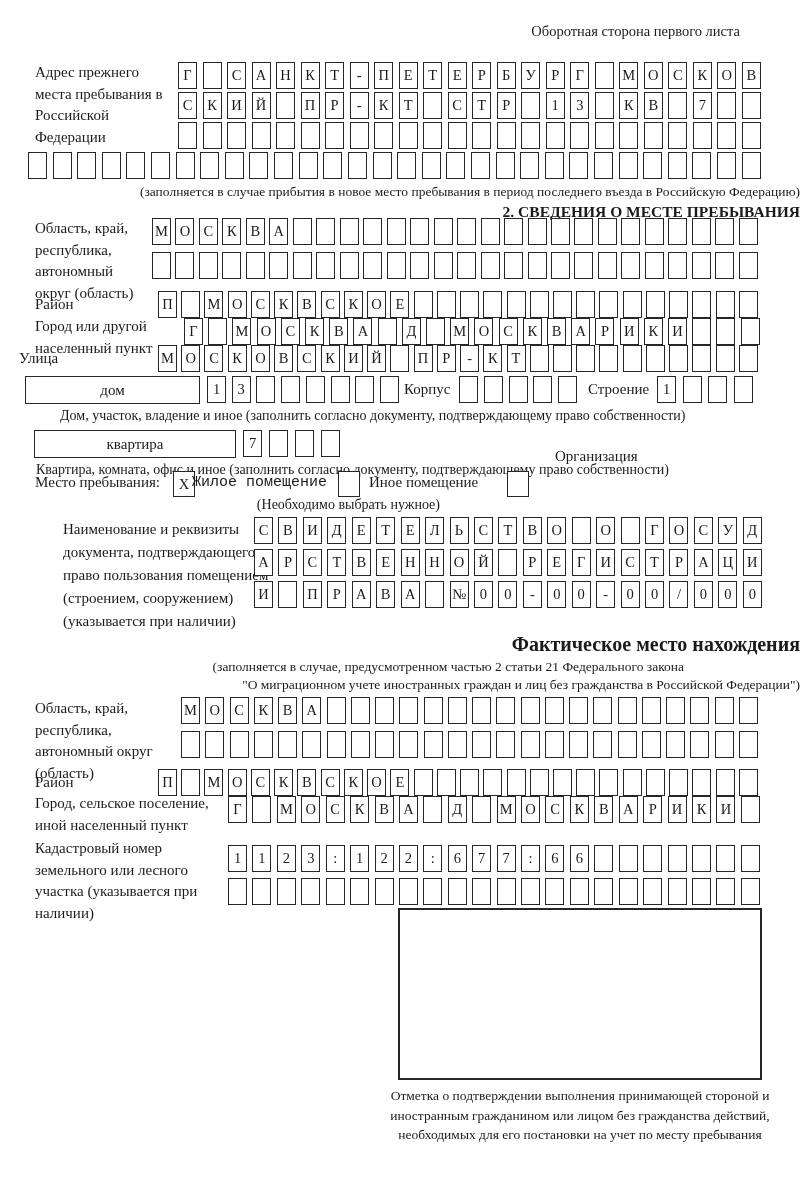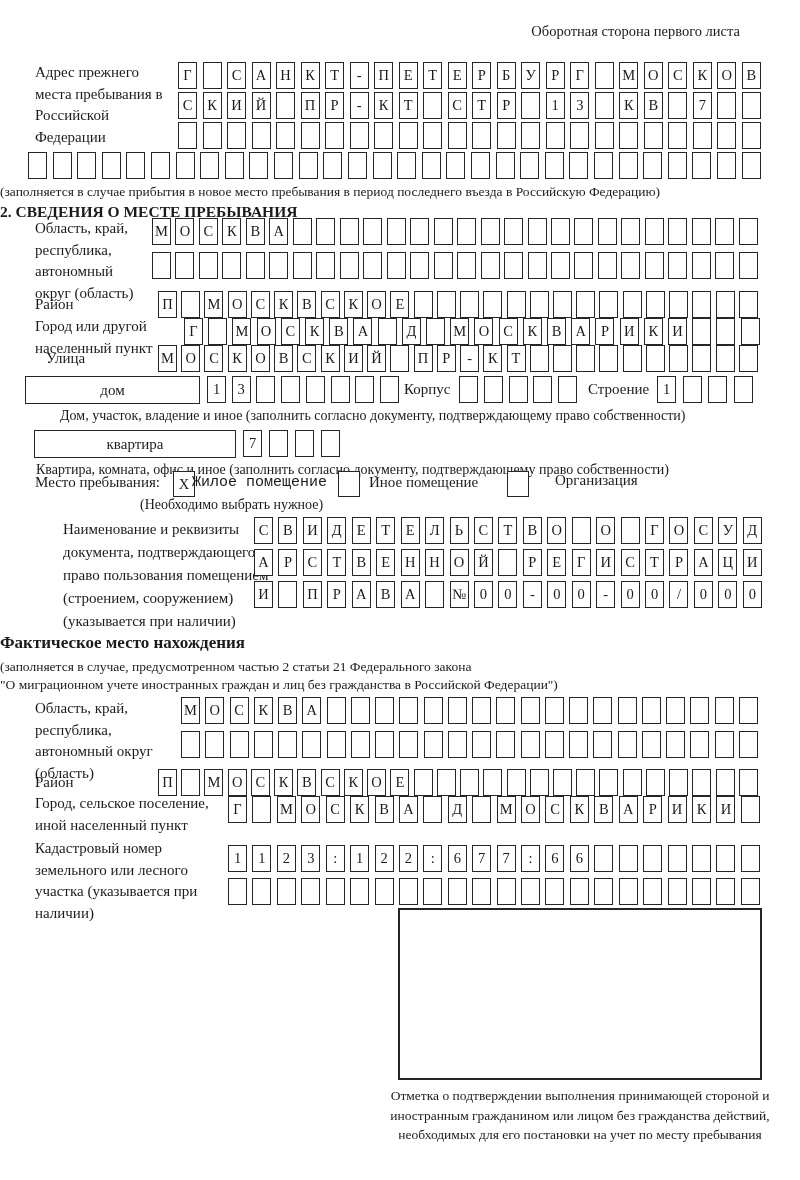--- a/index.html
+++ b/index.html
@@ -2,21 +2,21 @@
 <html><head>
 <meta charset="utf-8">
 <style>
   html,body{margin:0;padding:0;background:#fff;}
   .page{position:relative;width:800px;height:1180px;background:#ffffff;
         font-family:"Liberation Serif",serif;color:#1b1b1b;overflow:hidden;}
   .abs{position:absolute;}
   .title{top:23px;left:0;width:740px;text-align:right;font-size:14.5px;}
   .lbl{font-size:15px;line-height:21.5px;}
   .note{font-size:13.5px;}
-  .center{text-align:left;}
+  .center{text-align:right;}
   .h2{font-weight:bold;font-size:15.5px;}
   
   .cellrow{position:absolute;display:flex;justify-content:space-between;height:28px;}
   .cell{box-sizing:border-box;width:19px;height:27px;border:1.6px solid #262626;background:#fff;
         display:flex;align-items:center;justify-content:center;font-size:14.5px;line-height:1;}
   .widebox{box-sizing:border-box;border:1.6px solid #262626;height:28px;display:flex;
         align-items:center;justify-content:center;font-size:15px;background:#fff;}
   .checkbox{box-sizing:border-box;width:22px;height:26px;border:1.6px solid #262626;background:#fff;
         display:flex;align-items:center;justify-content:center;font-size:14.5px;}
   .inlinelbl{font-size:15px;}
@@ -254,21 +254,21 @@
       <span class="cell">А</span>
       <span class="cell">Р</span>
       <span class="cell">И</span>
       <span class="cell">К</span>
       <span class="cell">И</span>
       <span class="cell"></span>
       <span class="cell"></span>
       <span class="cell"></span>
     </div>
 
-  <div class="abs lbl" style="left:46px;top:348px;">Улица</div>
+  <div class="abs lbl" style="left:19px;top:348px;">Улица</div>
   <div class="cellrow" style="left:158px;top:345px;width:600px;">
       <span class="cell">М</span>
       <span class="cell">О</span>
       <span class="cell">С</span>
       <span class="cell">К</span>
       <span class="cell">О</span>
       <span class="cell">В</span>
       <span class="cell">С</span>
       <span class="cell">К</span>
       <span class="cell">И</span>
@@ -327,21 +327,21 @@
       <span class="cell"></span>
     </div>
   <div class="abs note" style="left:36px;top:462px;font-size:14px;">Квартира, комната, офис и иное (заполнить согласно документу, подтверждающему право собственности)</div>
 
   <div class="abs inlinelbl" style="left:35px;top:474px;">Место пребывания:</div>
   <div class="abs checkbox" style="left:173px;top:471px;">X</div>
   <div class="abs inlinelbl" style="left:192px;top:474px;font-family:Liberation Mono, monospace;">Жилое помещение</div>
   <div class="abs checkbox" style="left:338px;top:471px;"></div>
   <div class="abs inlinelbl" style="left:369px;top:474px;">Иное помещение</div>
   <div class="abs checkbox" style="left:507px;top:471px;"></div>
-  <div class="abs inlinelbl" style="left:555px;top:472px;">Организация</div>
+  <div class="abs inlinelbl" style="left:555px;top:448px;">Организация</div>
   <div class="abs note center" style="left:140px;top:497px;width:300px;font-size:14px;">(Необходимо выбрать нужное)</div>
 
   <div class="abs lbl" style="left:35px;top:518px;width:222px;line-height:23px;margin-left:28px;">Наименование и реквизиты документа, подтверждающего право пользования помещением (строением, сооружением) (указывается при наличии)</div>
   <div class="cellrow" style="left:254px;top:517px;width:508px;">
       <span class="cell">С</span>
       <span class="cell">В</span>
       <span class="cell">И</span>
       <span class="cell">Д</span>
       <span class="cell">Е</span>
       <span class="cell">Т</span>
@@ -401,21 +401,21 @@
       <span class="cell">0</span>
       <span class="cell">-</span>
       <span class="cell">0</span>
       <span class="cell">0</span>
       <span class="cell">/</span>
       <span class="cell">0</span>
       <span class="cell">0</span>
       <span class="cell">0</span>
     </div>
 
-  <div class="abs h2 center" style="left:0;top:633px;width:800px;font-size:17px;">Фактическое место нахождения</div>
+  <div class="abs h2 center" style="left:0;top:633px;width:800px;font-size:20px;">Фактическое место нахождения</div>
   <div class="abs note center" style="left:0;top:659px;width:684px;">(заполняется в случае, предусмотренном частью 2 статьи 21 Федерального закона</div>
   <div class="abs note center" style="left:0;top:677px;width:800px;">"О миграционном учете иностранных граждан и лиц без гражданства в Российской Федерации")</div>
 
   <div class="abs lbl" style="left:35px;top:698px;width:138px;">Область, край, республика, автономный округ (область)</div>
   <div class="cellrow" style="left:181px;top:697px;width:577px;">
       <span class="cell">М</span>
       <span class="cell">О</span>
       <span class="cell">С</span>
       <span class="cell">К</span>
       <span class="cell">В</span>

